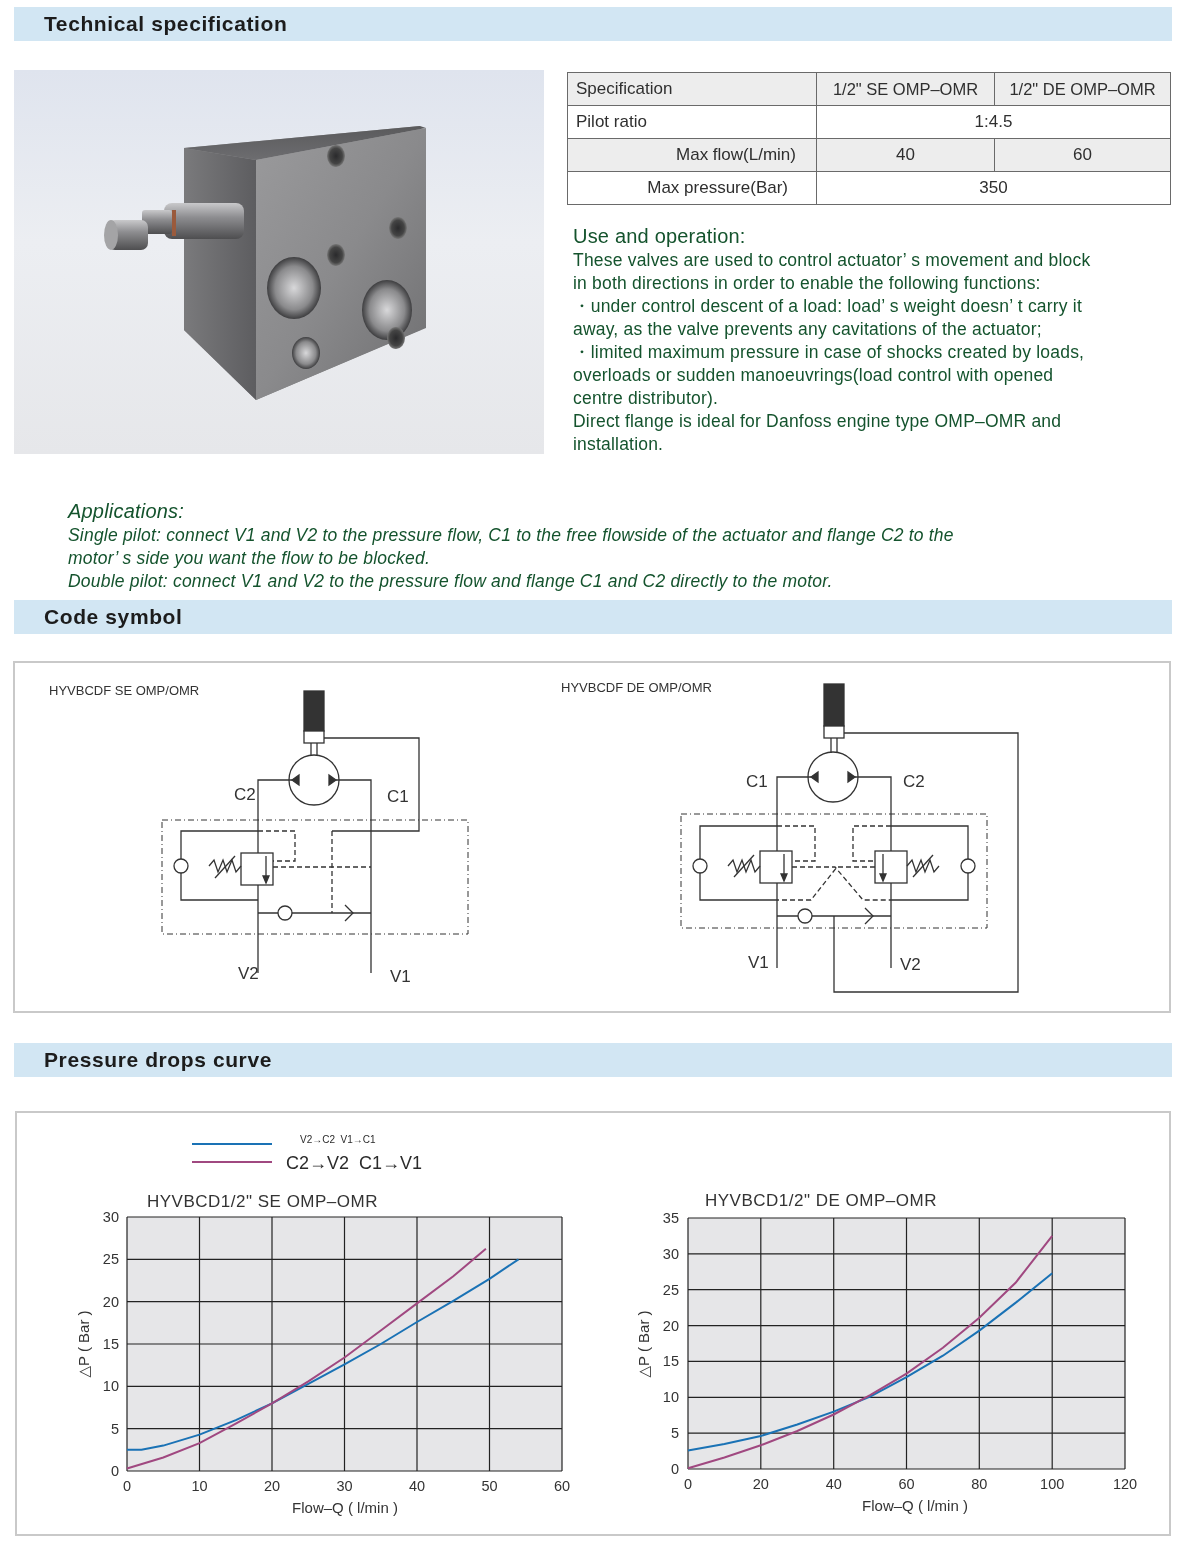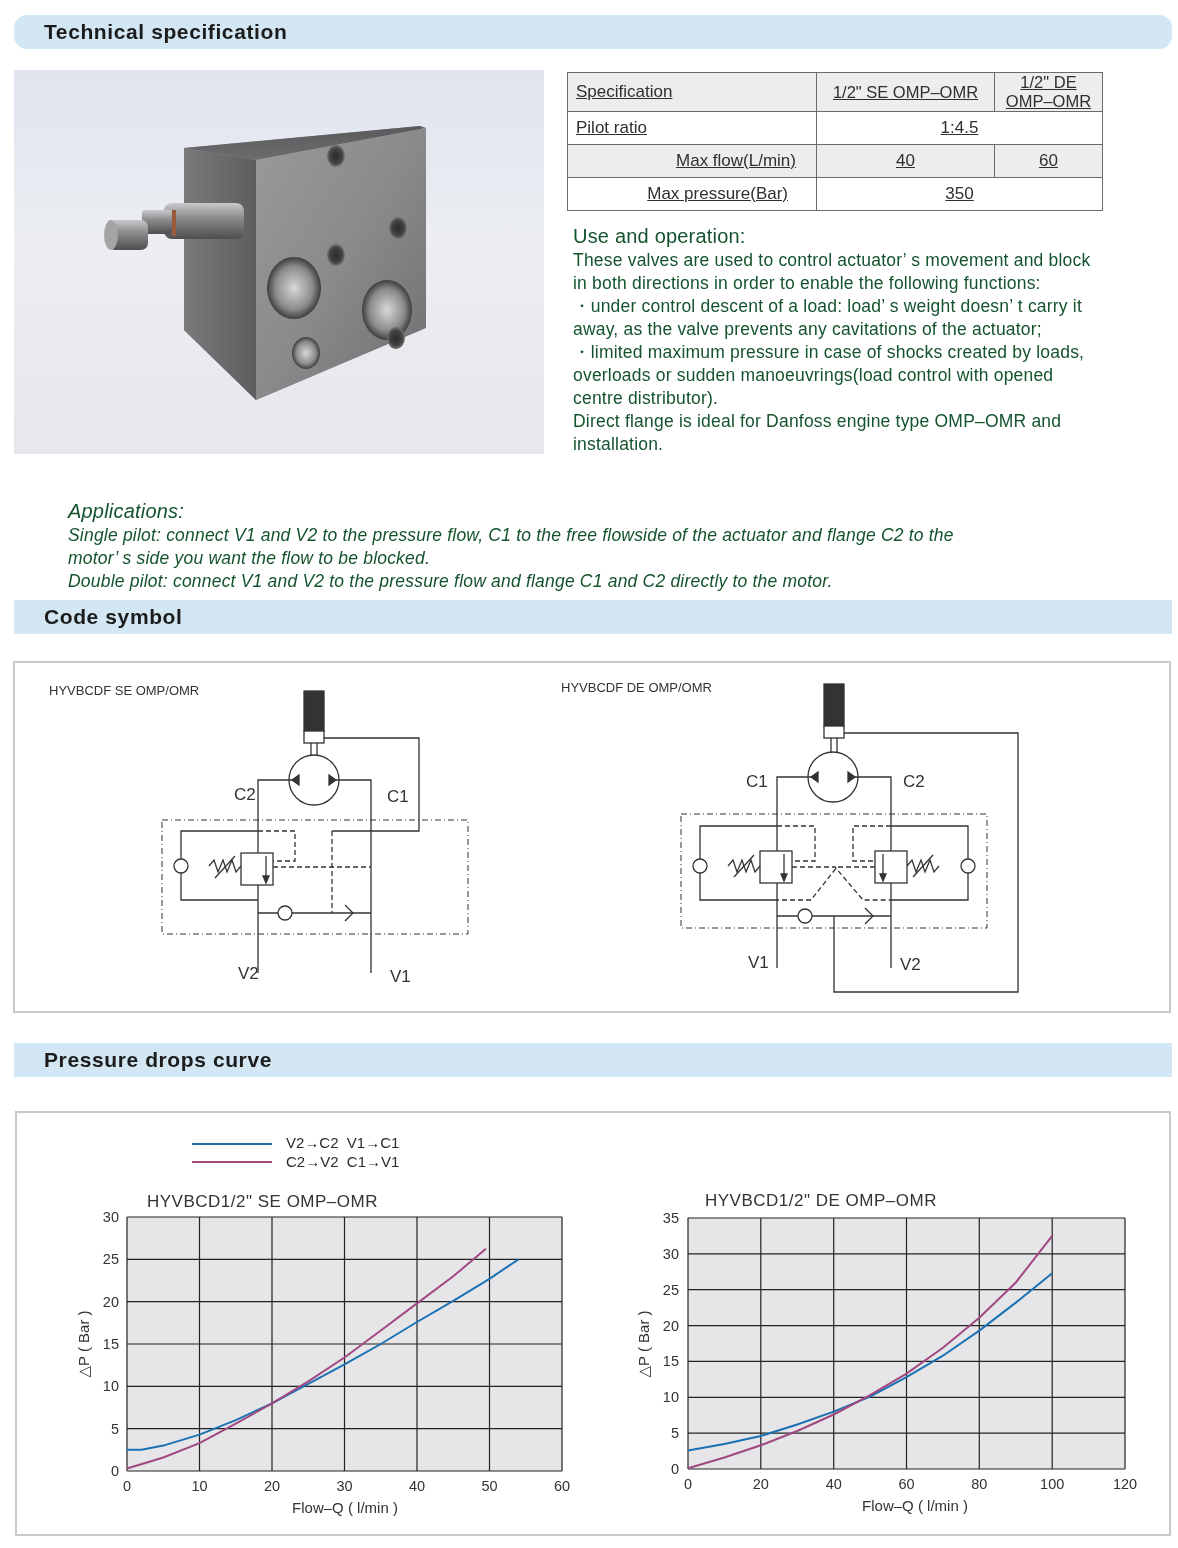--- a/index.html
+++ b/index.html
@@ -1,35 +1,35 @@
 <!DOCTYPE html>
 <html><head>
 <meta charset="utf-8">
 <style>
   * { box-sizing: border-box; margin: 0; padding: 0; }
   body { width: 1178px; height: 1548px; background: #ffffff; font-family: "Liberation Sans", sans-serif; color: #2b2b2b; position: relative; overflow: hidden; }
   .section-header { position: absolute; left: 14px; width: 1158px; height: 34px; background: #d2e6f3; }
   .section-header h2 { position: absolute; left: 30px; top: 5px; font-family: "Liberation Sans", sans-serif; font-weight: bold; font-size: 21px; color: #1c1c1c; letter-spacing: 0.6px; }
   .product-image { position: absolute; left: 14px; top: 70px; width: 530px; height: 384px; background: linear-gradient(180deg, #dfe4ee 0%, #eceef2 45%, #e6e7ea 100%); overflow: hidden; }
-  table.spec { position: absolute; left: 567px; top: 72px; width: 536px; border-collapse: collapse; font-size: 17px; color: #2f2f2f; text-decoration: underline; }
+  table.spec { position: absolute; left: 567px; top: 72px; width: 604px; border-collapse: collapse; font-size: 17px; color: #2f2f2f; }
   table.spec td { border: 1px solid #6a6a6a; height: 33px; padding: 0 8px; }
   table.spec tr.shade td { background: #ededed; }
   table.spec td.c { text-align: center; }
   .spec-label { display: flex; justify-content: flex-end; }
   .textblock { position: absolute; font-size: 17.5px; line-height: 23px; color: #14532d; letter-spacing: 0.2px; }
   .textblock .heading { font-size: 20px; line-height: 26px; }
   .diagram-box { position: absolute; left: 13px; top: 661px; width: 1158px; height: 352px; border: 2px solid #c9c9c9; background: #fff; }
   .chart-box { position: absolute; left: 15px; top: 1111px; width: 1156px; height: 425px; border: 2px solid #c9c9c9; background: #fff; }
   .diag-title { position: absolute; font-size: 13px; color: #333; }
   svg text { font-family: "Liberation Sans", sans-serif; }
 </style>
 </head>
 <body>
 
-<div class="section-header" style="top:15px;border-radius:13px;">
+<div class="section-header" style="top:7px;">
   <h2>Technical specification</h2>
 </div>
 
 <div class="product-image" title="Hydraulic valve block render (metallic block with pilot cartridge)">
   <svg width="530" height="384" viewBox="0 0 530 384">
     <defs>
       <linearGradient id="faceG" x1="0" y1="0" x2="1" y2="1">
         <stop offset="0" stop-color="#9a9a9c"></stop>
           <stop offset="0.5" stop-color="#8a8a8c"></stop>
           <stop offset="1" stop-color="#6e6e70"></stop>
@@ -214,23 +214,23 @@
 </div>
 
 <div class="section-header" style="top:1043px;padding-left:36px;">
   <h2>Pressure drops curve</h2>
 </div>
 
 <div class="chart-box">
 
   <div style="position:absolute; left:175px; top:20px; width:240px; height:40px;">
     <div style="position:absolute; left:0; top:10px; width:80px; height:2px; background:#1a72b5;"></div>
-    <div style="position:absolute; left:94px; top:1px; font-size:15px; white-space:pre;">V2→C2  V1→C1</div>
+    <div style="position:absolute; left:108px; top:1px; font-size:10px; white-space:pre;">V2→C2  V1→C1</div>
     <div style="position:absolute; left:0; top:28px; width:80px; height:2px; background:#a04880;"></div>
-    <div style="position:absolute; left:94px; top:20px; font-size:15px; white-space:pre;">C2→V2  C1→V1</div>
+    <div style="position:absolute; left:94px; top:20px; font-size:18px; white-space:pre;">C2→V2  C1→V1</div>
   </div>
 
   <svg style="position:absolute; left:0; top:0;" width="1152" height="421">
     <text x="130" y="94" font-size="17" fill="#333" letter-spacing="0.5">HYVBCD1/2" SE OMP–OMR</text>
     <rect x="110" y="104" width="435" height="254" fill="#e6e6e8"></rect>
     <g stroke="#222" stroke-width="1.2">
       <line x1="110" y1="104" x2="545" y2="104"></line>
         <line x1="110" y1="146.3" x2="545" y2="146.3"></line>
       <line x1="110" y1="188.7" x2="545" y2="188.7"></line>
         <line x1="110" y1="231" x2="545" y2="231"></line>

